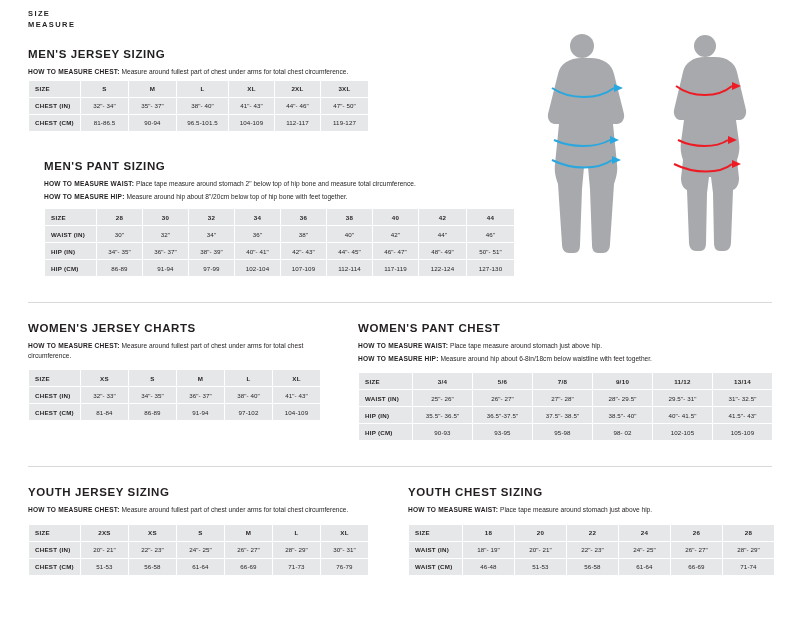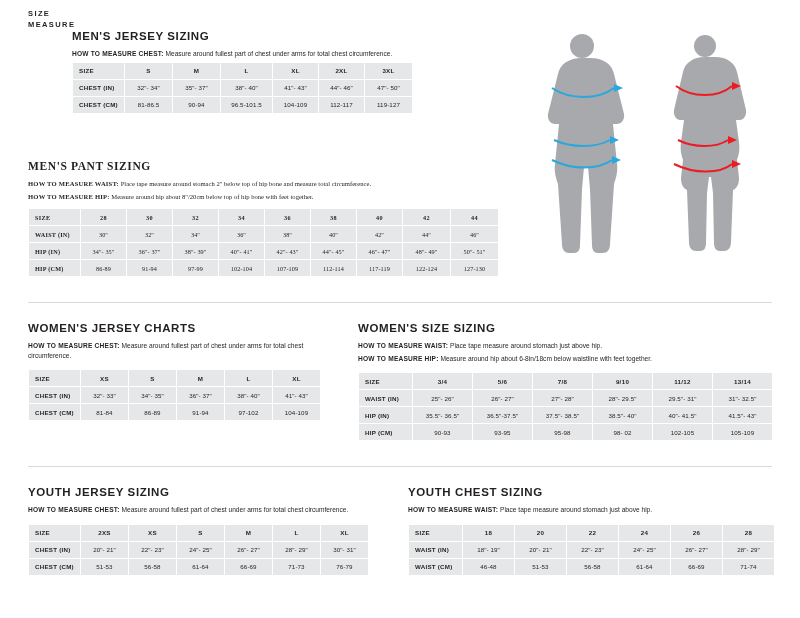--- a/index.html
+++ b/index.html
@@ -58,22 +58,22 @@
   }
   table.size th.rowhead, table.size td.rowhead {
     font-weight: bold;
     letter-spacing: 0.25px;
     text-align: left;
     padding-left: 6px;
   }
   table.size tr.head th { font-weight: bold; letter-spacing: 0.3px; }
 
   
-  #sec-mens-jersey { position: absolute; left: 28px; top: 30px; margin-left: 44px; }
-  #sec-mens-pant   { position: absolute; left: 28px; top: 160px; font-family: Liberation Serif, serif; }
+  #sec-mens-jersey { position: absolute; left: 28px; top: 48px; }
+  #sec-mens-pant   { position: absolute; left: 44px; top: 160px; }
   #sec-womens-jersey { position: absolute; left: 28px; top: 322px; }
   #sec-womens-pant   { position: absolute; left: 358px; top: 322px; }
   #sec-youth-jersey  { position: absolute; left: 28px; top: 486px; }
   #sec-youth-pant    { position: absolute; left: 408px; top: 486px; }
 
   .divider {
     position: absolute;
     left: 28px; right: 28px;
     height: 1px;
     background: #d8d9da;
@@ -304,21 +304,21 @@
         <td>86-89</td>
         <td>91-94</td>
         <td>97-102</td>
         <td>104-109</td>
       </tr>
     </tbody>
       </table>
   </div>
 
   <div id="sec-womens-pant">
-    <h2 class="section-title">WOMEN'S SIZE SIZING</h2>
+    <h2 class="section-title">WOMEN'S PANT CHEST</h2>
     <p class="howto" style="max-width:400px;">
       <b>HOW TO MEASURE WAIST:</b><span> Place tape measure around stomach just above hip.</span>
     </p>
     <p class="howto" style="max-width:400px; margin-bottom:9px;">
       <b>HOW TO MEASURE HIP:</b><span> Measure around hip about 6-8in/18cm below waistline with feet together.</span>
     </p>
     <table class="size" style="width:414px;">
       <colgroup>
           <col style="width:54px">
           <col style="width:60px">

